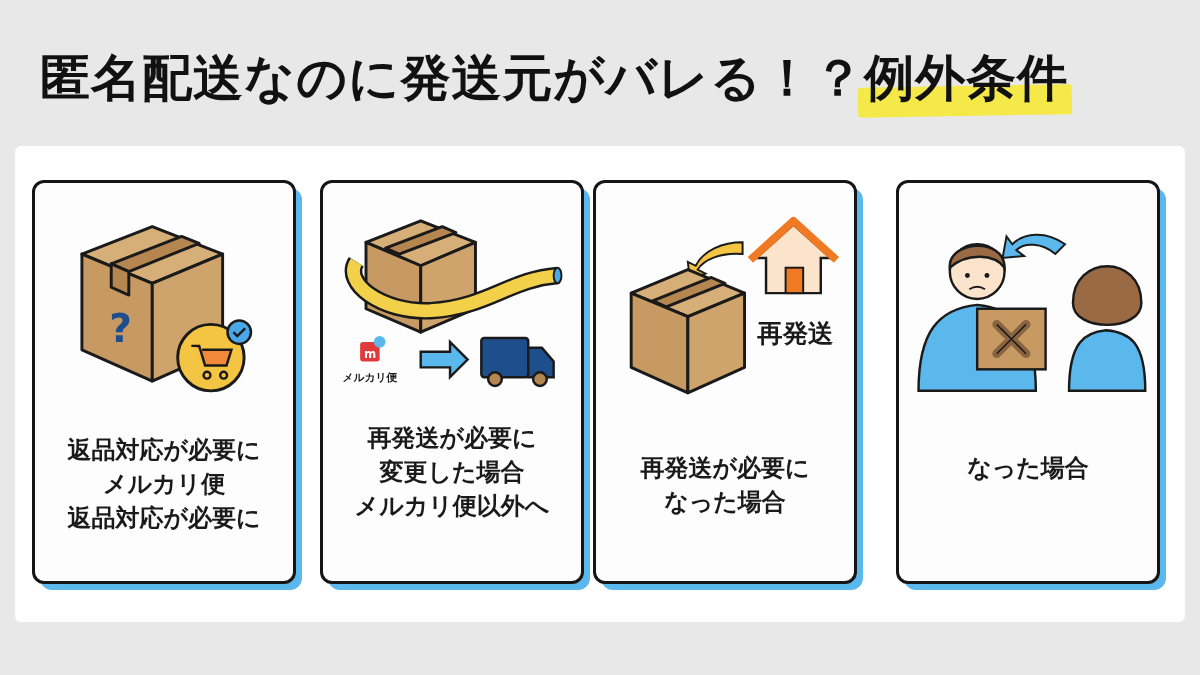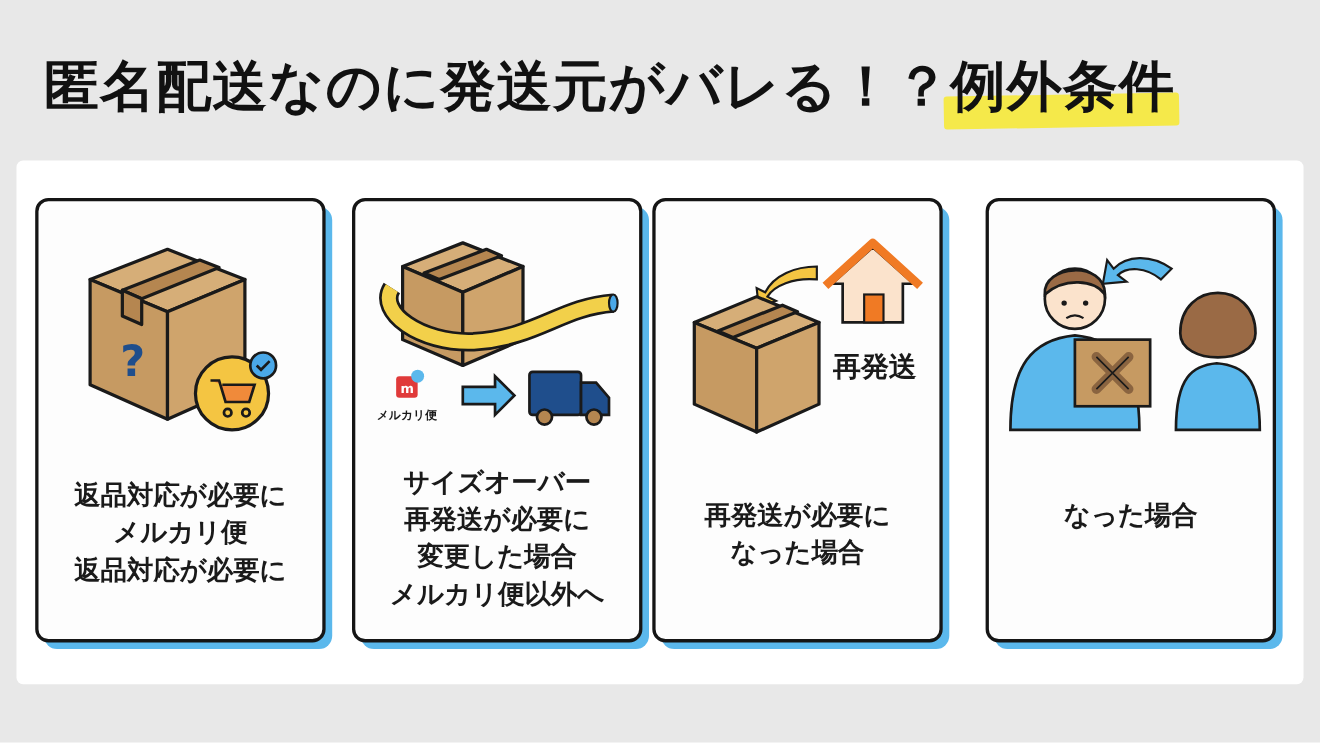--- a/index.html
+++ b/index.html
@@ -71,21 +71,20 @@
       <circle cx="58" cy="160" r="6" fill="#5bb8ec"></circle>
       <text x="42" y="176" font-size="12" fill="#fff" font-weight="bold" font-family="DejaVu Sans, sans-serif">m</text>
       <text x="48" y="200" font-size="11" font-weight="bold" text-anchor="middle" fill="#1a1a1a" font-family="DejaVu Sans, sans-serif">メルカリ便</text>
       <polygon points="100,170 130,170 130,160 148,178 130,196 130,186 100,186" fill="#5bb8ec" stroke="#1a1a1a" stroke-width="2.5"></polygon>
       <rect x="162" y="156" width="48" height="40" rx="3" fill="#1f4e8c" stroke="#1a1a1a" stroke-width="2.5"></rect>
       <path d="M210,166 h14 l12,14 v16 h-26 z" fill="#1f4e8c" stroke="#1a1a1a" stroke-width="2.5"></path>
       <circle cx="176" cy="198" r="7" fill="#b58650" stroke="#1a1a1a" stroke-width="2.5"></circle>
       <circle cx="222" cy="198" r="7" fill="#b58650" stroke="#1a1a1a" stroke-width="2.5"></circle>
     </svg>
     <div class="caption" style="top:238px;">
-      <span class="cap-line">サイズオーバー</span>
       <span class="cap-line">再発送が必要に</span>
       <span class="cap-line">変更した場合</span>
       <span class="cap-line">メルカリ便以外へ</span>
     </div>
   </div>
 </div>
 
 <div class="card-wrap" style="left:593px;">
   <div class="card-shadow"></div>
   <div class="card">

